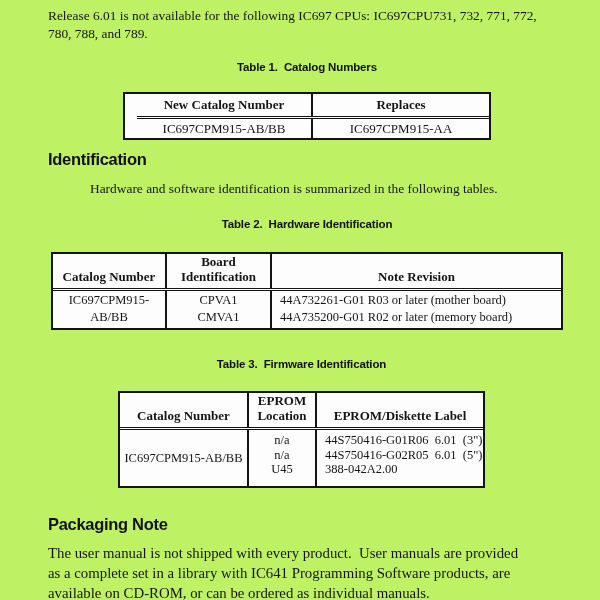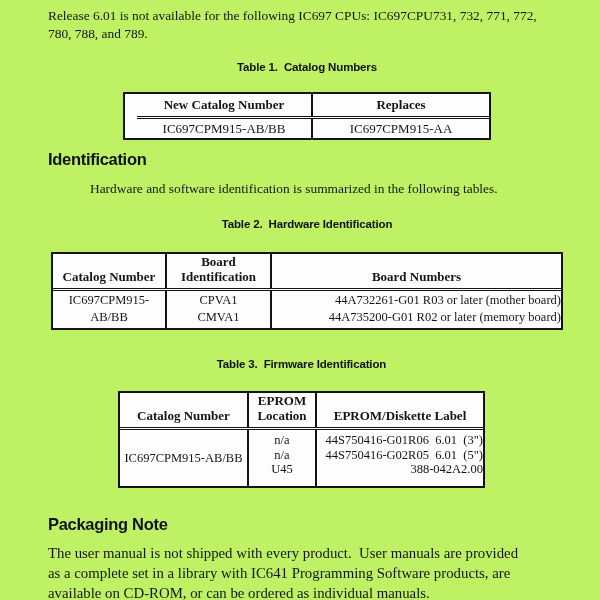--- a/index.html
+++ b/index.html
@@ -48,21 +48,21 @@
     font-weight:bold; font-size:13px; line-height:15px;
     display:flex; flex-direction:column; justify-content:flex-end; align-items:center;
     text-align:center; white-space:pre; padding-bottom:4px; box-sizing:border-box;
   }
   .t1 .th { height:22px; }
   .t2 .th, .t3 .th { height:34px; }
   .sep-r { border-right:2px solid #141414; }
 
   .td { font-size:12.5px; box-sizing:border-box; min-width:0; }
   .td.center { text-align:center; }
-  .td.left   { text-align:right; padding-left:8px; }
+  .td.left   { text-align:left; padding-left:8px; }
   .t1 .td { line-height:19px; font-size:13px; }
   .t2 .td { line-height:17px; padding-top:1px; }
   .t3 .td { line-height:14.5px; padding-top:3px; }
   .t3 .vcenter { display:flex; align-items:center; justify-content:center; padding-top:0; }
   .cell-line { white-space:pre; }
 </style>
 </head>
 <body>
 
 <div class="page">
@@ -86,21 +86,21 @@
   <div class="heading h-ident">Identification</div>
   <div class="para para2">Hardware and software identification is summarized in the following tables.</div>
 
   <div class="caption cap2">Table 2.  Hardware Identification</div>
 
   <div class="tbl t2">
     <div class="thead">
       <div class="th sep-r">Catalog Number</div>
       <div class="th sep-r">Board
 Identification</div>
-      <div class="th">Board Numbers</div>
+      <div class="th">Note Revision</div>
     </div>
     <div class="tbody">
       <div class="td center sep-r">IC697CPM915-AB/BB</div>
       <div class="td center sep-r">
         <div class="cell-line">CPVA1</div>
         <div class="cell-line">CMVA1</div>
       </div>
       <div class="td left">
         <div class="cell-line">44A732261-G01 R03 or later (mother board)</div>
         <div class="cell-line">44A735200-G01 R02 or later (memory board)</div>

